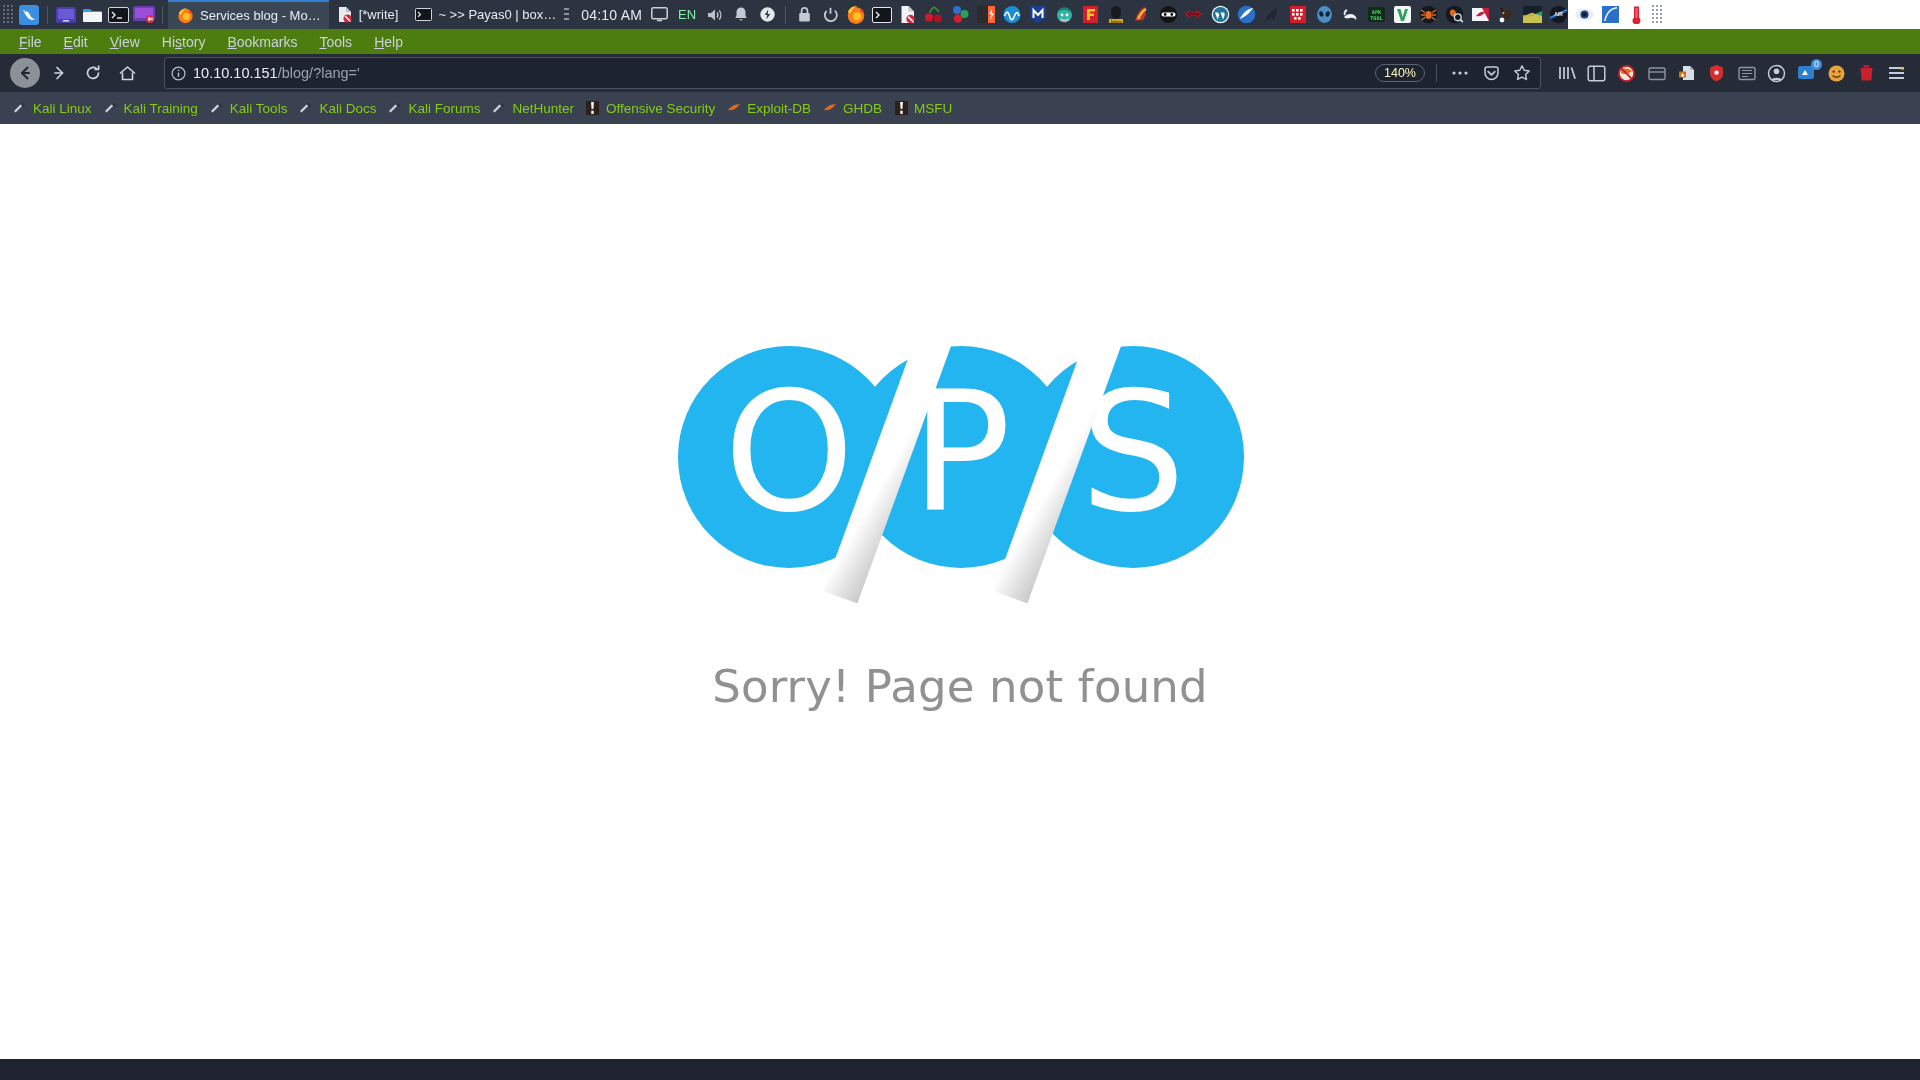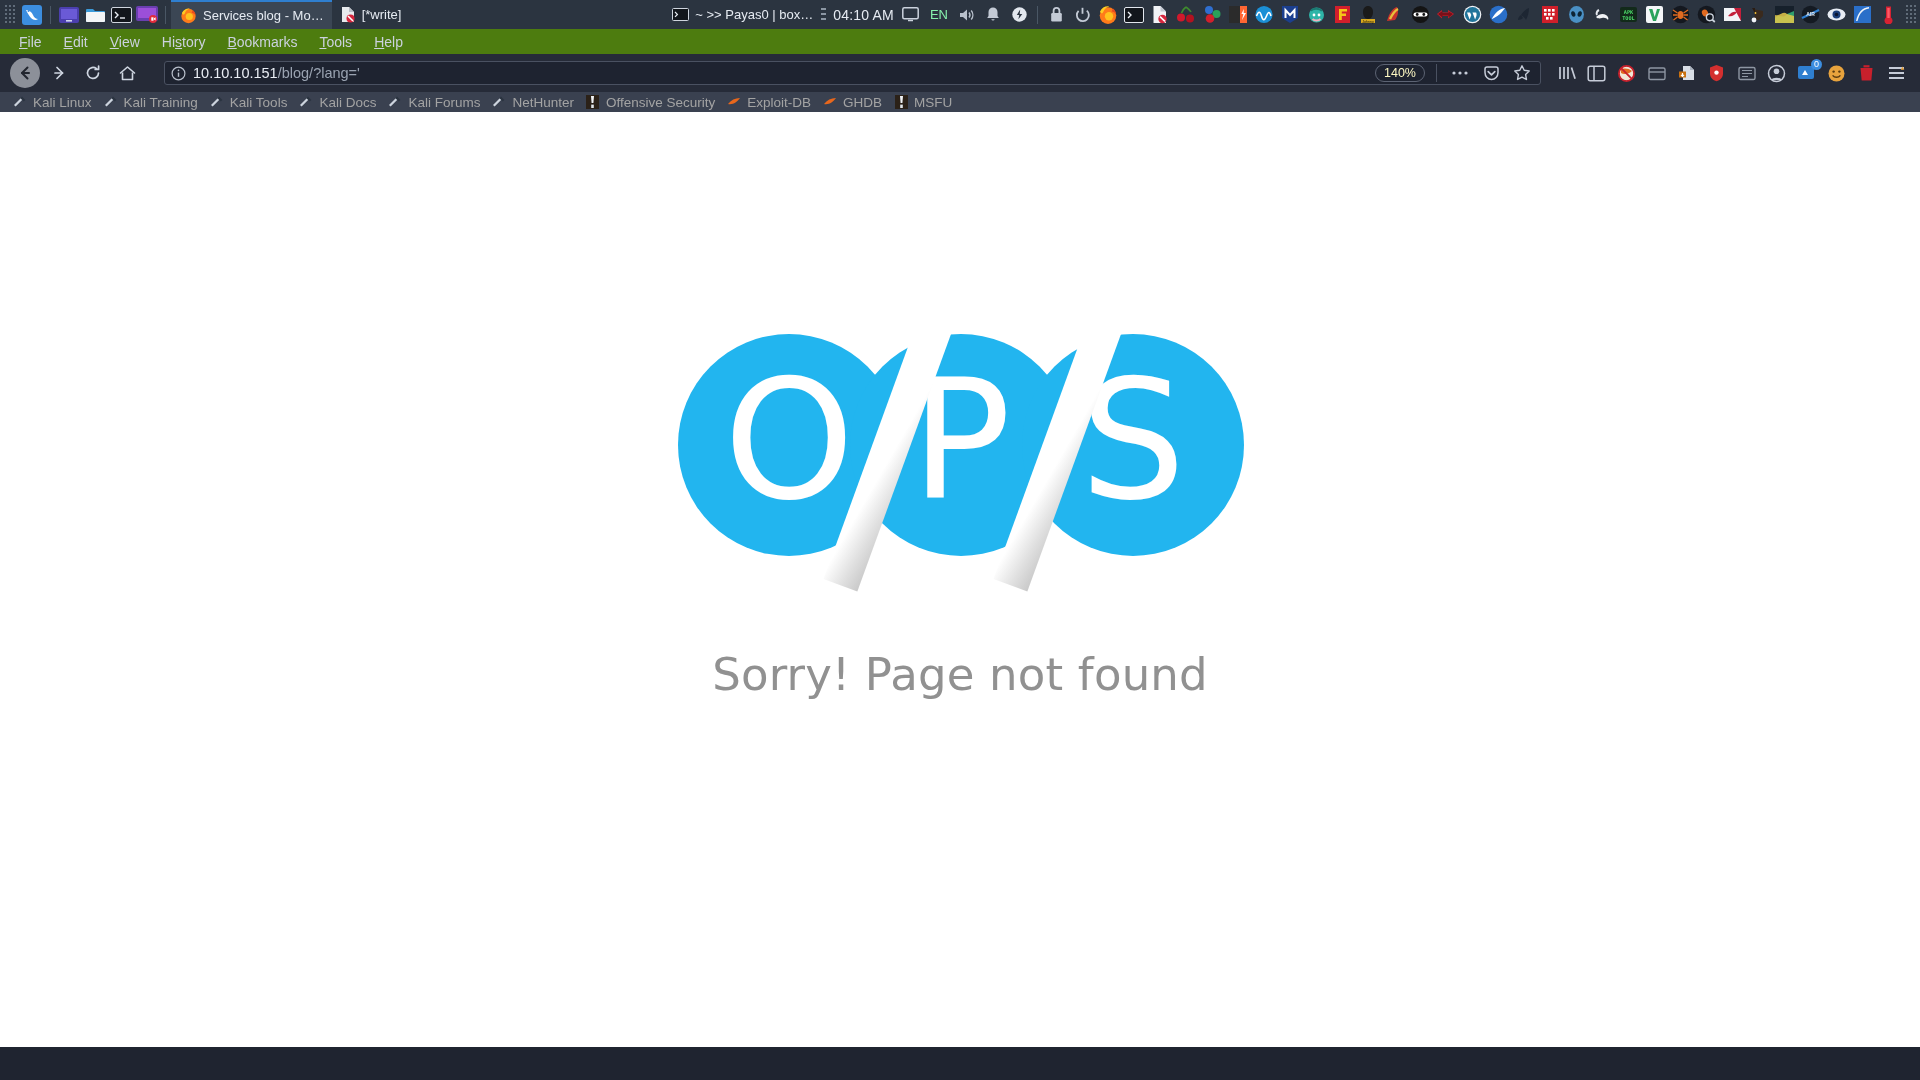--- a/index.html
+++ b/index.html
@@ -7,21 +7,21 @@
   html, body {
     width: 1920px; height: 1080px;
     overflow: hidden;
     font-family: "Liberation Sans", sans-serif;
     background: #ffffff;
   }
 
   
   #taskbar {
     position: absolute; top: 0; left: 0;
-    width: 1920px; height: 29px;
+    width: 1568px; height: 29px;
     background: #2b3440;
     display: flex; align-items: center;
     font-size: 13px; color: #d8dee9;
     white-space: nowrap;
   }
   .tb-grip {
     width: 14px; height: 22px; margin: 0 2px 0 3px;
     display: grid; grid-template-columns: repeat(3, 3px);
     grid-template-rows: repeat(5, 3px);
     gap: 1px; align-content: center; justify-content: center;
@@ -33,21 +33,21 @@
     flex: 0 0 auto;
   }
   .tb-sep { width: 1px; height: 18px; background: #4a5765; margin: 0 5px; flex: 0 0 auto; }
   .tb-win {
     height: 29px; display: flex; align-items: center; gap: 6px;
     padding: 0 8px; max-width: 220px; overflow: hidden;
     flex: 0 0 auto;
   }
   .tb-win.active { background: #3b4654; border-top: 2px solid #2f7fd0; }
   .tb-win .lbl { font-size: 13px; color: #e6ebf2; overflow: hidden; text-overflow: ellipsis; white-space: nowrap; }
-  .tb-clock { font-size: 14px; color: #e6ebf2; padding: 0 4px; letter-spacing: .2px; }
+  .tb-clock { font-size: 14px; color: #e6ebf2; padding: 0 4px; letter-spacing: .2px; margin-left: 6px; }
   .tb-lang { font-size: 13px; color: #86efac; font-weight: normal; padding: 0 6px; }
   .tb-dots {
     width: 6px; height: 18px; display: grid;
     grid-template-rows: repeat(3,3px); gap: 2px; align-content: center; margin-right: 2px;
   }
   .tb-dots i { width: 5px; height: 2px; background: #8b96a3; display: block; }
   .tb-spacer { flex: 1 1 auto; }
 
   
   #ffwin {
@@ -110,21 +110,21 @@
     display: flex; align-items: center; padding: 0 10px;
     gap: 4px;
   }
   .navbtn {
     width: 30px; height: 30px; border-radius: 50%;
     display: flex; align-items: center; justify-content: center;
     color: #d3d9e3;
   }
   .navbtn.back { background: #8c9099; color: #22262f; }
   .urlbar {
-    flex: 1 1 auto; height: 24px; margin: 0 8px 0 18px;
+    flex: 1 1 auto; height: 32px; margin: 0 8px 0 18px;
     background: #1e2330; border: 1px solid #4a5161; border-radius: 3px;
     display: flex; align-items: center; padding: 0 6px; gap: 7px;
     min-width: 0;
   }
   .urlbar .info { color: #b9c0cc; font-size: 13px; display: flex; align-items: center; }
   .urltext { font-size: 14.5px; color: #e9edf4; white-space: nowrap; overflow: hidden; }
   .urltext .dim { color: #9aa3b1; }
   .zoomchip {
     border: 1px solid #5d6474; border-radius: 11px;
     font-size: 12.5px; color: #fef9c3; padding: 1px 8px; margin-left: auto;
@@ -138,23 +138,23 @@
     position: relative;
   }
   .badge-count .bnum {
     position: absolute; top: -1px; right: -2px;
     background: #3c8ee0; color: #fff; font-size: 9px;
     border-radius: 7px; padding: 0 3px; line-height: 11px; min-width: 11px; text-align: center;
   }
 
   
   #bookmarks {
-    height: 20px; background: #3a4150;
+    height: 32px; background: #3a4150;
     display: flex; align-items: center; padding-left: 10px; gap: 0;
-    font-size: 13.5px; color: #a3a3a3;
+    font-size: 13.5px; color: #84cc16;
   }
   .bm { display: flex; align-items: center; gap: 5px; padding: 0 9px 0 2px; white-space: nowrap; }
   .bm .bmi { width: 16px; height: 16px; display: flex; align-items: center; justify-content: center; }
 
   
   #page {
     position: absolute; top: 0; left: 0;
     width: 1920px; height: 922px;
     background: #ffffff;
   }

